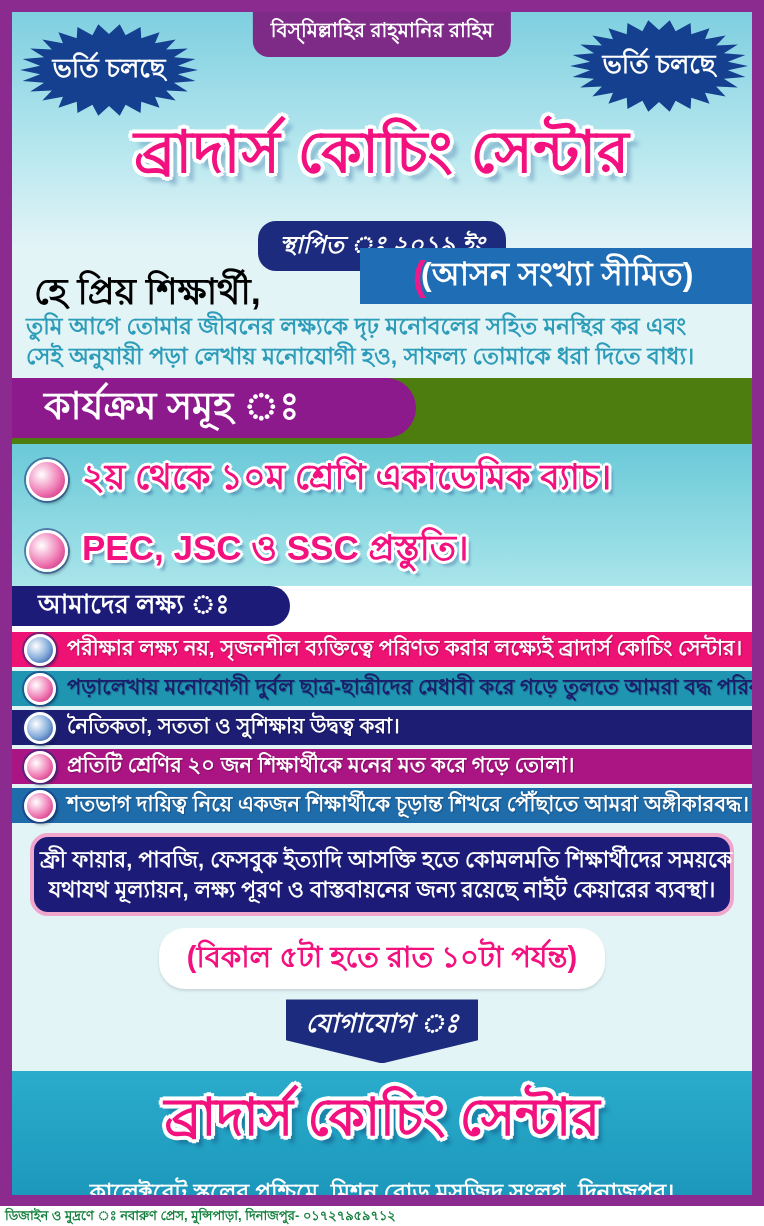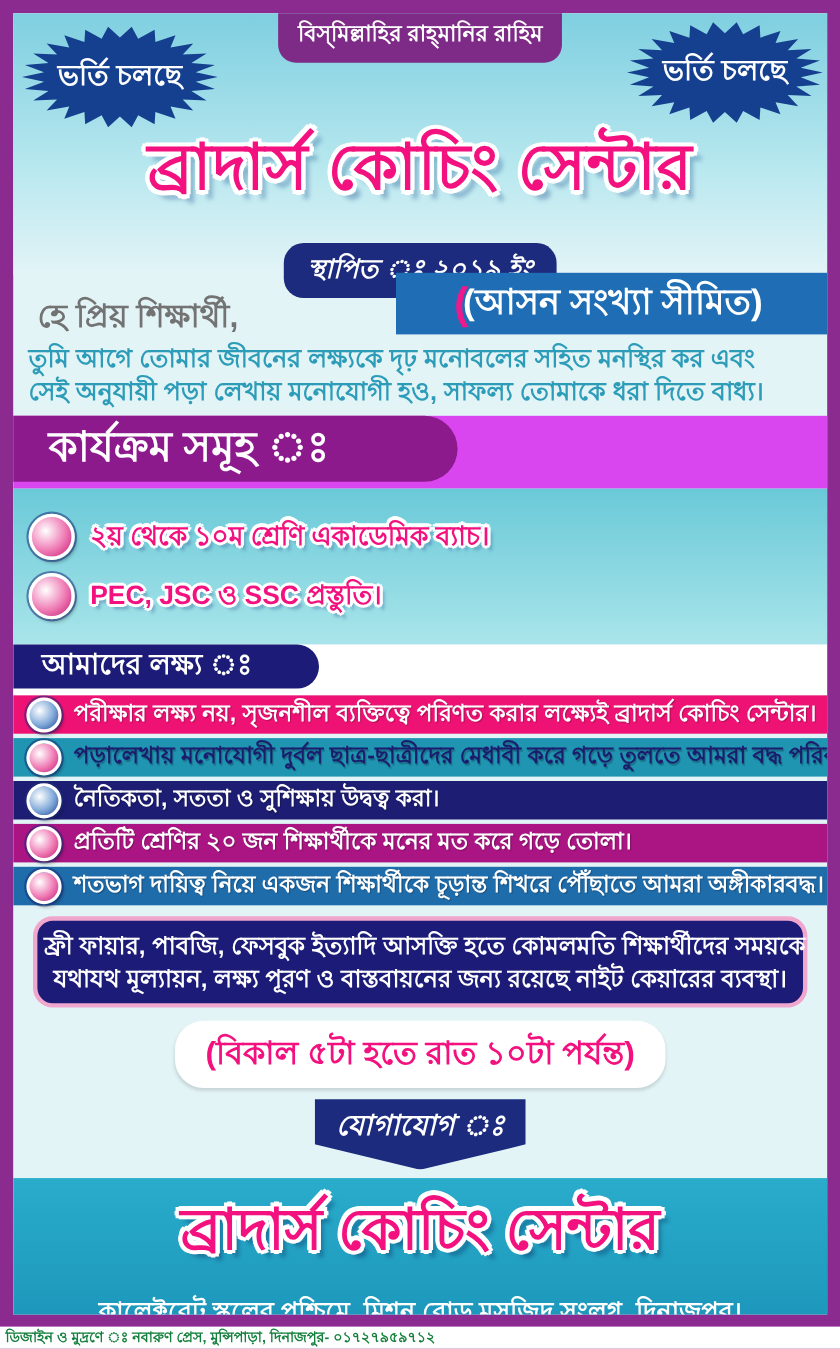--- a/index.html
+++ b/index.html
@@ -32,45 +32,45 @@
     color:#f2117e;letter-spacing:1px;white-space:nowrap;
     text-shadow:-3px -3px 0 #fff,3px -3px 0 #fff,-3px 3px 0 #fff,3px 3px 0 #fff,
       -4px 0 0 #fff,4px 0 0 #fff,0 -4px 0 #fff,0 4px 0 #fff,7px 8px 4px rgba(30,80,140,.35);
   }
   .estd-pill{
     margin:16px auto 0;width:fit-content;background:#1c2b7d;color:#fff;
     font-weight:bold;font-size:24px;padding:5px 22px;border-radius:18px;white-space:nowrap;font-style:italic;
   }
   
   .intro{position:relative;height:128px;flex:none;}
-  .greeting{position:absolute;left:22px;top:14px;color:#737373;font-weight:bold;font-size:29px;white-space:nowrap;}
+  .greeting{position:absolute;left:22px;top:14px;color:#000000;font-weight:bold;font-size:36px;white-space:nowrap;}
   .seat-banner{
     position:absolute;right:0;top:-2px;height:56px;min-width:382px;background:#1f6db4;
     display:flex;align-items:center;justify-content:center;
     color:#fff;font-weight:bold;font-size:32px;white-space:nowrap;padding:0 8px 0 2px;
   }
   .paren-pink{color:#ec1a8c;font-size:40px;margin-right:-5px;font-weight:bold;}
   .intro-text{
     position:absolute;left:14px;right:8px;top:62px;color:#2d9cb8;font-weight:bold;
     font-size:23px;line-height:1.3;white-space:nowrap;
   }
   
-  .programs-head{position:relative;height:66px;flex:none;background:#d946ef;}
+  .programs-head{position:relative;height:66px;flex:none;background:#4d7c0f;}
   .bar-programs{
     position:absolute;left:0;top:0;bottom:6px;width:372px;background:#8d1a8d;
     border-radius:0 36px 36px 0;display:flex;align-items:center;padding-left:32px;
     color:#fff;font-weight:bold;font-size:38px;white-space:nowrap;
   }
   .programs-body{
     height:142px;flex:none;background:linear-gradient(180deg,#6ac9d8,#a9e5ea);
     display:flex;flex-direction:column;justify-content:center;gap:12px;padding-left:14px;
   }
   .program-row{display:flex;align-items:center;gap:14px;}
   .program-text{
-    color:#f2117e;font-weight:bold;font-size:24px;white-space:nowrap;
+    color:#f2117e;font-weight:bold;font-size:35px;white-space:nowrap;
     text-shadow:-2px -2px 0 #fff,2px -2px 0 #fff,-2px 2px 0 #fff,2px 2px 0 #fff,
       -3px 0 0 #fff,3px 0 0 #fff,0 -3px 0 #fff,0 3px 0 #fff,4px 5px 3px rgba(30,60,130,.4);
   }
   
   .sphere{flex:none;border-radius:50%;border:3px solid #fff;box-shadow:0 0 0 2px rgba(25,45,120,.55),2px 3px 3px rgba(0,0,0,.25);}
   .sphere.big{width:36px;height:36px;}
   .sphere.small{width:26px;height:26px;}
   .sphere-pink{background:radial-gradient(circle at 35% 35%,#ffffff,#ef7ab4 55%,#c2186e);}
   .sphere-blue{background:radial-gradient(circle at 35% 35%,#ffffff,#7fa8d8 55%,#1d3f8f);}
   

